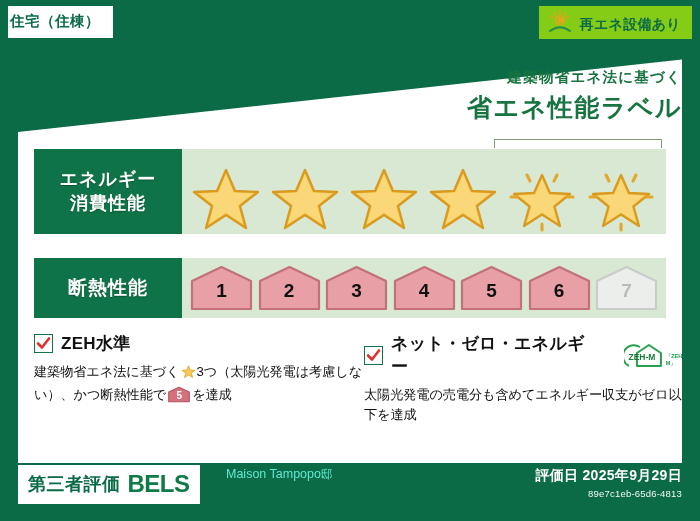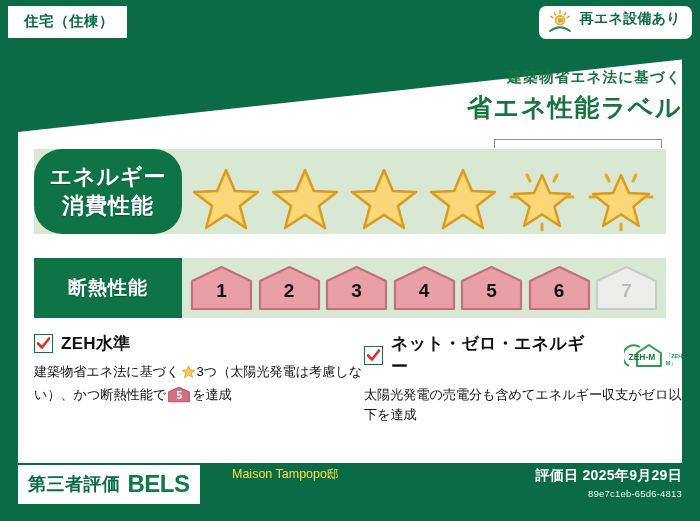--- a/index.html
+++ b/index.html
@@ -8,33 +8,32 @@
     font-family: "Liberation Sans", "DejaVu Sans", sans-serif;
     background: #0b6b46;
     overflow: hidden;
     position: relative;
   }
 
   
   .top-tab {
     position: absolute; left: 8px; top: 6px;
     background: #ffffff;
-    padding: 6px 13px 7px 16px;
+    padding: 6px 13px 7px 2px;
     color: #0b6b46;
     font-size: 14.5px; font-weight: bold;
     letter-spacing: .5px;
     z-index: 6;
   }
   .reene-badge {
     position: absolute; right: 8px; top: 6px;
-    background: #ffffff;
+    background: #84cc16;
     padding: 4px 11px 5px 8px;
-    display: flex; align-items: flex-start; gap: 7px;
+    display: flex; align-items: flex-end; gap: 7px;
     z-index: 6;
-    border-radius: 7px;
   }
   .reene-badge .lbl {
     color: #0b6b46; font-size: 14px; font-weight: bold; letter-spacing: .3px;
   }
   .sun-icon { width: 26px; height: 24px; display: block; }
 
   
   .panel {
     position: absolute;
     left: 18px; right: 18px;
@@ -70,21 +69,21 @@
   .row-insul  { top: 222px; height: 60px; }
 
   .row-label {
     background: #0e7346; color: #fff;
     display: flex; flex-direction: column;
     align-items: center; justify-content: center;
     width: 148px; flex: 0 0 148px;
     font-weight: bold; letter-spacing: 1px;
     text-shadow: 0 1px 1px rgba(0,0,0,.25);
   }
-  .row-energy .row-label { font-size: 22px; line-height: 1.28; border-radius: 28px; }
+  .row-energy .row-label { font-size: 18px; line-height: 1.28; }
   .row-insul  .row-label { font-size: 19px; }
 
   .row-body { flex: 1; position: relative; }
 
   
   .stars {
     position: absolute; left: 4px; right: 6px; bottom: 2px; top: 14px;
     display: flex; align-items: center; justify-content: space-around;
   }
   .star-cell { position: relative; width: 74px; height: 68px; }
@@ -161,22 +160,22 @@
     padding-left: 45px;
   }
   .bels-box {
     position: absolute; left: 18px; top: 10px;
     background: #fff; padding: 5px 10px 6px 10px;
     display: flex; align-items: center; gap: 7px;
   }
   .bels-jp { font-size: 18px; font-weight: bold; color: #0b6b46; letter-spacing: .5px; }
   .bels-en { font-size: 24px; font-weight: bold; color: #0e7a46; letter-spacing: -.5px; }
   .owner {
-    position: absolute; left: 232px; top: 12px;
-    color: #fde047; font-size: 12.5px; line-height: 1.25;
+    position: absolute; left: 226px; top: 12px;
+    color: #5eead4; font-size: 12.5px; line-height: 1.25;
     max-width: 180px;
   }
   .owner .suffix { font-size: 11.5px; }
   .eval {
     position: absolute; right: 18px; top: 12px; text-align: right; color: #fff;
   }
   .eval .date { font-size: 14px; font-weight: bold; letter-spacing: .3px; }
   .eval .uid  { font-size: 9.5px; margin-top: 3px; letter-spacing: .2px; opacity: .95; }
 </style>
 </head>

